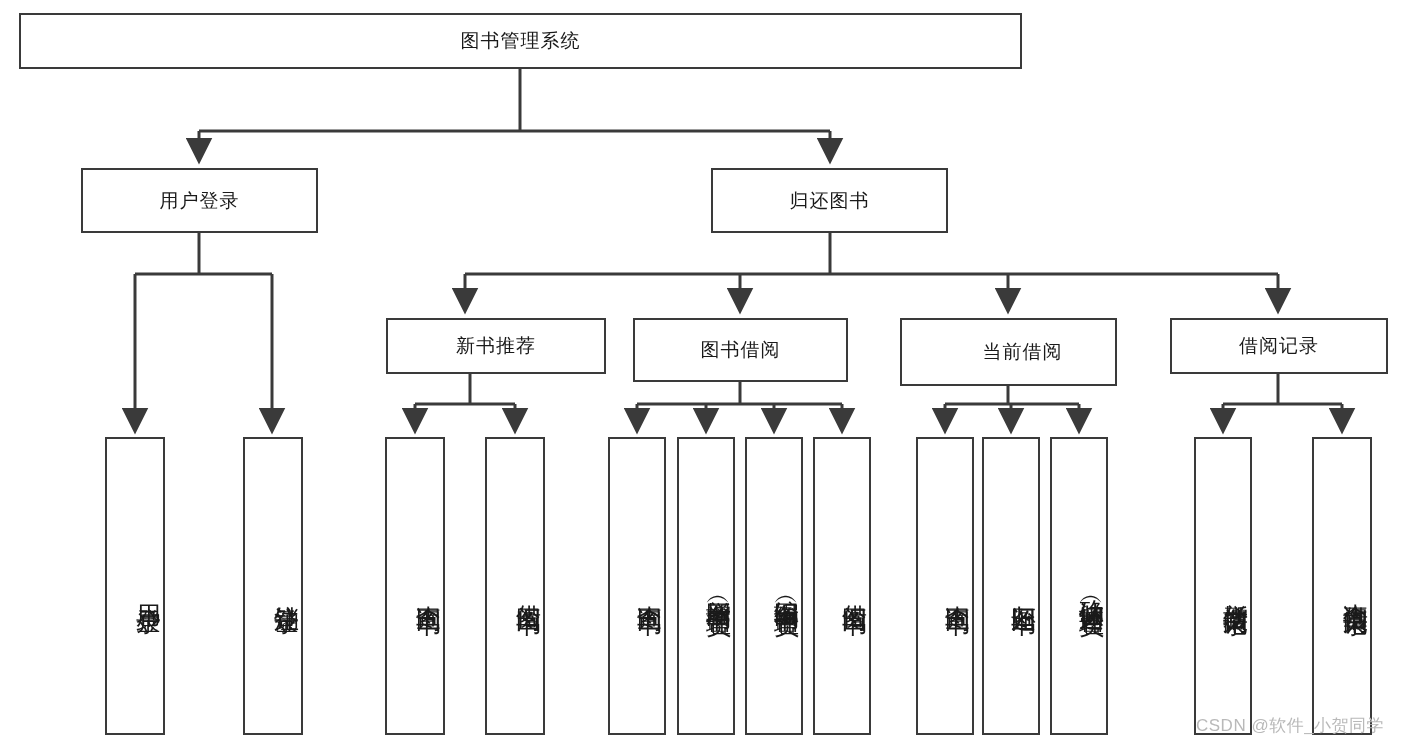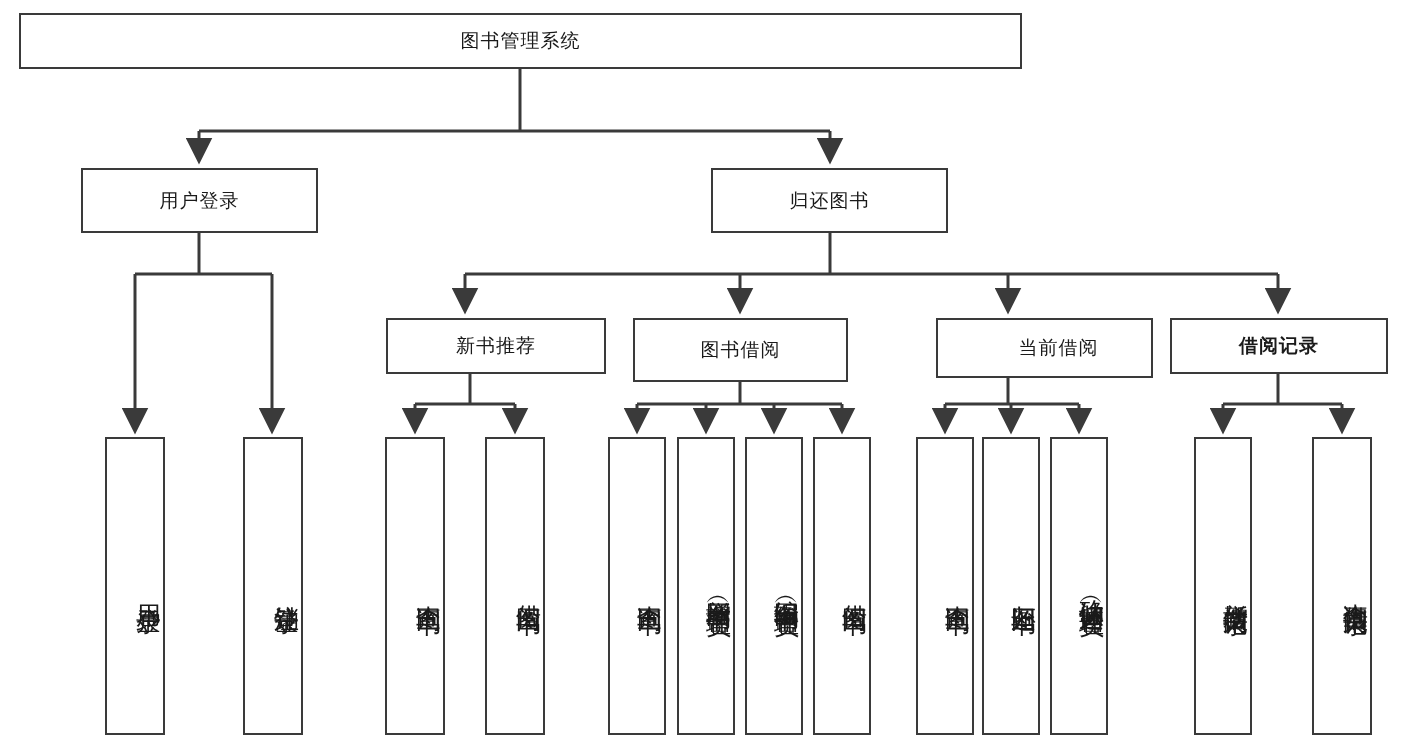--- a/index.html
+++ b/index.html
@@ -116,22 +116,22 @@
     </g>
   </svg>
 
   <div class="node horiz" style="left: 19px; top: 13px; width: 1003px; height: 56px;">图书管理系统</div>
 
   <div class="node horiz" style="left: 81px; top: 168px; width: 237px; height: 65px;">用户登录</div>
   <div class="node horiz" style="left: 711px; top: 168px; width: 237px; height: 65px;">归还图书</div>
 
   <div class="node horiz" style="left: 360px; top: 318px; width: 220px; height: 56px; margin-left: 26px;">新书推荐</div>
   <div class="node horiz" style="left: 633px; top: 318px; width: 215px; height: 64px;">图书借阅</div>
-  <div class="node horiz" style="left: 936px; top: 318px; width: 217px; height: 60px; padding-left: 28px;">当前借阅</div>
-  <div class="node horiz" style="left: 1170px; top: 318px; width: 218px; height: 56px; font-weight: bold;">借阅记录</div>
+  <div class="node horiz" style="left: 900px; top: 318px; width: 217px; height: 68px; padding-left: 28px;">当前借阅</div>
+  <div class="node horiz" style="left: 1170px; top: 318px; width: 218px; height: 56px;">借阅记录</div>
 
   <div class="node vert" style="left: 105px; top: 437px; width: 60px; height: 298px;">
       <span class="vlabel">用户登录</span>
     </div>
   <div class="node vert" style="left: 243px; top: 437px; width: 60px; height: 298px;">
       <span class="vlabel">注销登录</span>
     </div>
   <div class="node vert" style="left: 385px; top: 437px; width: 60px; height: 298px;">
       <span class="vlabel">查询图书</span>
     </div>
@@ -159,14 +159,15 @@
   <div class="node vert" style="left: 1050px; top: 437px; width: 58px; height: 298px;">
       <span class="vlabel">确认归还（管理员）</span>
     </div>
   <div class="node vert" style="left: 1194px; top: 437px; width: 58px; height: 298px;">
       <span class="vlabel">新增借阅记录</span>
     </div>
   <div class="node vert" style="left: 1312px; top: 437px; width: 60px; height: 298px;">
       <span class="vlabel">查询借阅记录</span>
     </div>
 
+  <div class="watermark" style="left: 1196px; top: 714px;">CSDN @软件_小贺同学</div>
 
 </div>
 
 </body></html>

